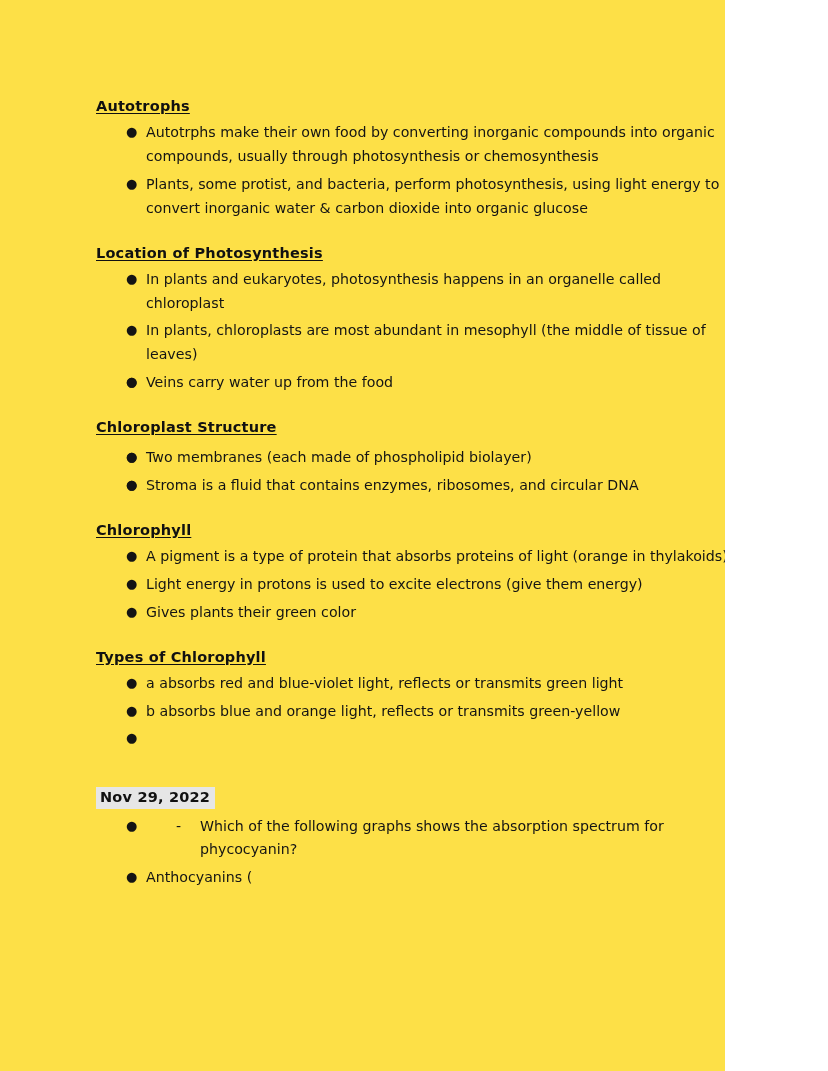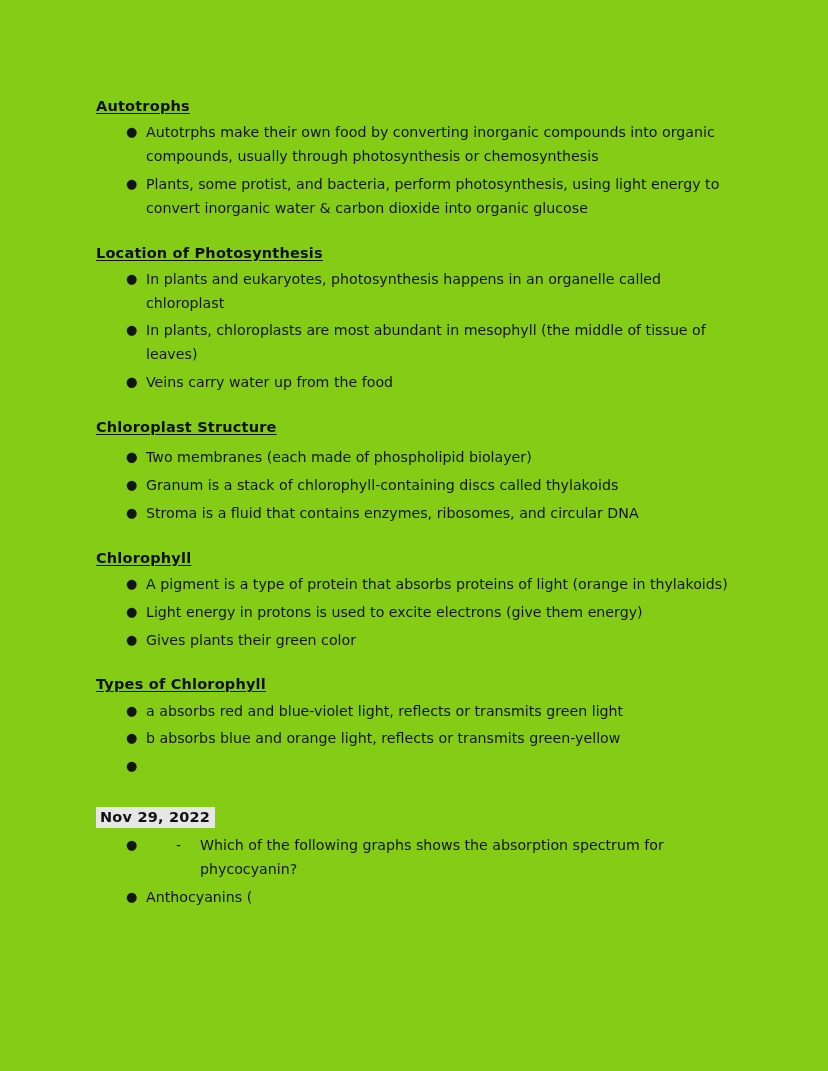--- a/index.html
+++ b/index.html
@@ -6,23 +6,23 @@
   html, body {
     margin: 0;
     padding: 0;
     background: #ffffff;
   }
   body {
     font-family: "DejaVu Sans", sans-serif;
   }
   #page {
     position: relative;
-    width: 828px;
+    width: 725px;
     height: 1071px;
-    background: #84cc16;
+    background: #fde047;
     overflow: hidden;
     box-sizing: border-box;
   }
   #doc-body {
     position: absolute;
     left: 96px;
     top: 96px;
     width: 632px;
   }
   .section {
@@ -44,21 +44,21 @@
     display: inline-block;
   }
   .date-heading {
     font-family: "DejaVu Sans", sans-serif;
     font-size: 14.5px;
     font-weight: bold;
     color: #111111;
     background: #e6e6e6;
     display: inline-block;
     padding: 1px 5px 2px 4px;
-    margin: 0 0 6px 0;
+    margin: 8px 0 6px 0;
     line-height: 1.25;
     letter-spacing: 0.2px;
   }
   ul.bullets {
     list-style: none;
     margin: 0;
     padding: 0;
   }
   ul.bullets > li {
     position: relative;
@@ -154,21 +154,20 @@
       <ul class="bullets">
         <li>
           <span class="marker">●</span>
         </li>
         <li>
           <span class="marker">●</span>
           <span>Two membranes (each made of phospholipid biolayer)</span>
         </li>
         <li>
           <span class="marker">●</span>
-          <span>Granum is a stack of chlorophyll-containing discs called thylakoids</span>
         </li>
         <li>
           <span class="marker">●</span>
           <span>Stroma is a fluid that contains enzymes, ribosomes, and circular DNA</span>
         </li>
       </ul>
     </div>
 
     <div class="section">
       <div class="section-heading">Chlorophyll</div>

